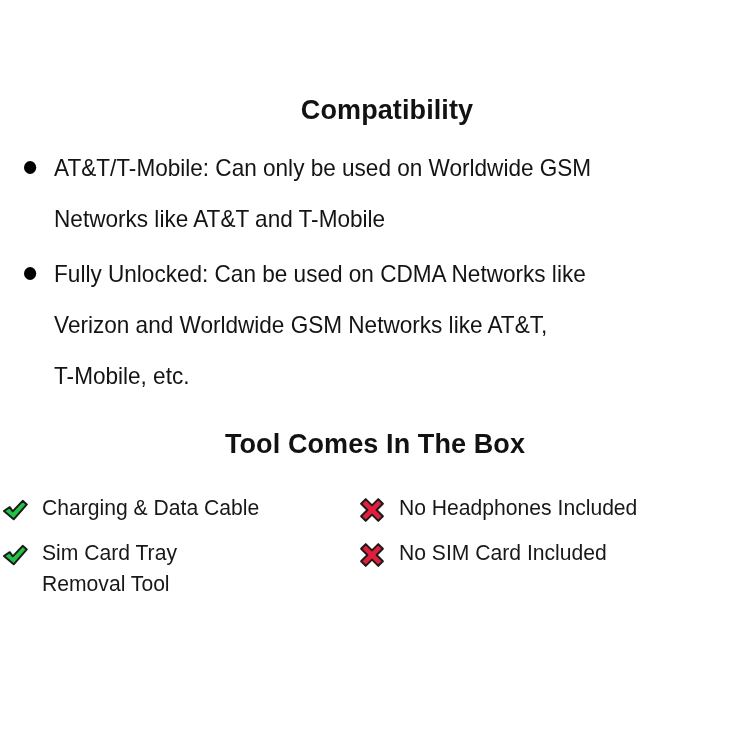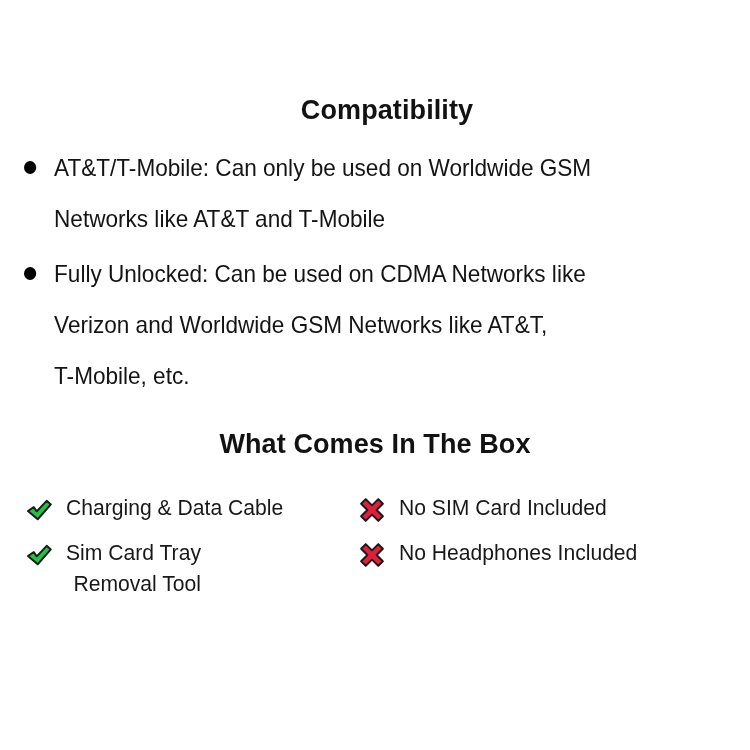--- a/index.html
+++ b/index.html
@@ -91,21 +91,21 @@
     top: 492px;
     width: 750px;
     display: flex;
     flex-direction: row;
     align-items: flex-start;
   }
   .box-col {
     display: flex;
     flex-direction: column;
   }
-  .box-col.left  { width: 355px; padding-left: 24px; box-sizing: border-box; text-align: right; }
+  .box-col.left  { width: 355px; box-sizing: border-box; }
   .box-col.right { width: 395px; padding-left: 2px;  box-sizing: border-box; }
 
   .box-item {
     display: flex;
     flex-direction: row;
     align-items: flex-start;
     margin-bottom: 12px;
   }
   .box-item:last-child { margin-bottom: 16px; }
 
@@ -143,21 +143,21 @@
 
     <li class="compat-item">
       <span class="bullet-dot"></span>
       <span class="compat-text">Fully Unlocked: Can be used on CDMA Networks like
  Verizon and Worldwide GSM Networks like AT&amp;T,
 T-Mobile, etc.</span>
     </li>
 
   </ul>
 
-  <div id="box-title" class="section-title">What Comes In The Box</div>
+  <div id="box-title" class="section-title">Tool Comes In The Box</div>
 
   <div class="box-grid">
 
     <div class="box-col left">
 
       <div class="box-item">
         <svg class="box-icon" viewBox="0 0 32 32">
           <path d="M4.2 17.1 L10.4 13.0 L13.6 17.4 L24.2 6.2 L28.6 10.1 L14.6 25.9 Z" fill="#22c244" stroke="#1a1a1a" stroke-width="2.1" stroke-linejoin="round" stroke-linecap="round"></path>
         </svg>
         <span class="box-label">Charging &amp; Data Cable</span>
@@ -173,28 +173,28 @@
 
     </div>
 
     <div class="box-col right">
 
       <div class="box-item">
         <svg class="box-icon" viewBox="0 0 32 32">
           <path d="M9.3 4.4 L16 11.1 L22.7 4.4 L27.6 9.3 L20.9 16 L27.6 22.7
                    L22.7 27.6 L16 20.9 L9.3 27.6 L4.4 22.7 L11.1 16 L4.4 9.3 Z" fill="#e31e3c" stroke="#1a1a1a" stroke-width="2.1" stroke-linejoin="round" stroke-linecap="round"></path>
         </svg>
-        <span class="box-label">No SIM Card Included</span>
+        <span class="box-label">No Headphones Included</span>
       </div>
 
       <div class="box-item">
         <svg class="box-icon" viewBox="0 0 32 32">
           <path d="M9.3 4.4 L16 11.1 L22.7 4.4 L27.6 9.3 L20.9 16 L27.6 22.7
                    L22.7 27.6 L16 20.9 L9.3 27.6 L4.4 22.7 L11.1 16 L4.4 9.3 Z" fill="#e31e3c" stroke="#1a1a1a" stroke-width="2.1" stroke-linejoin="round" stroke-linecap="round"></path>
         </svg>
-        <span class="box-label">No Headphones Included</span>
+        <span class="box-label">No SIM Card Included</span>
       </div>
 
     </div>
 
   </div>
 
 </div>
 
 </body></html>

